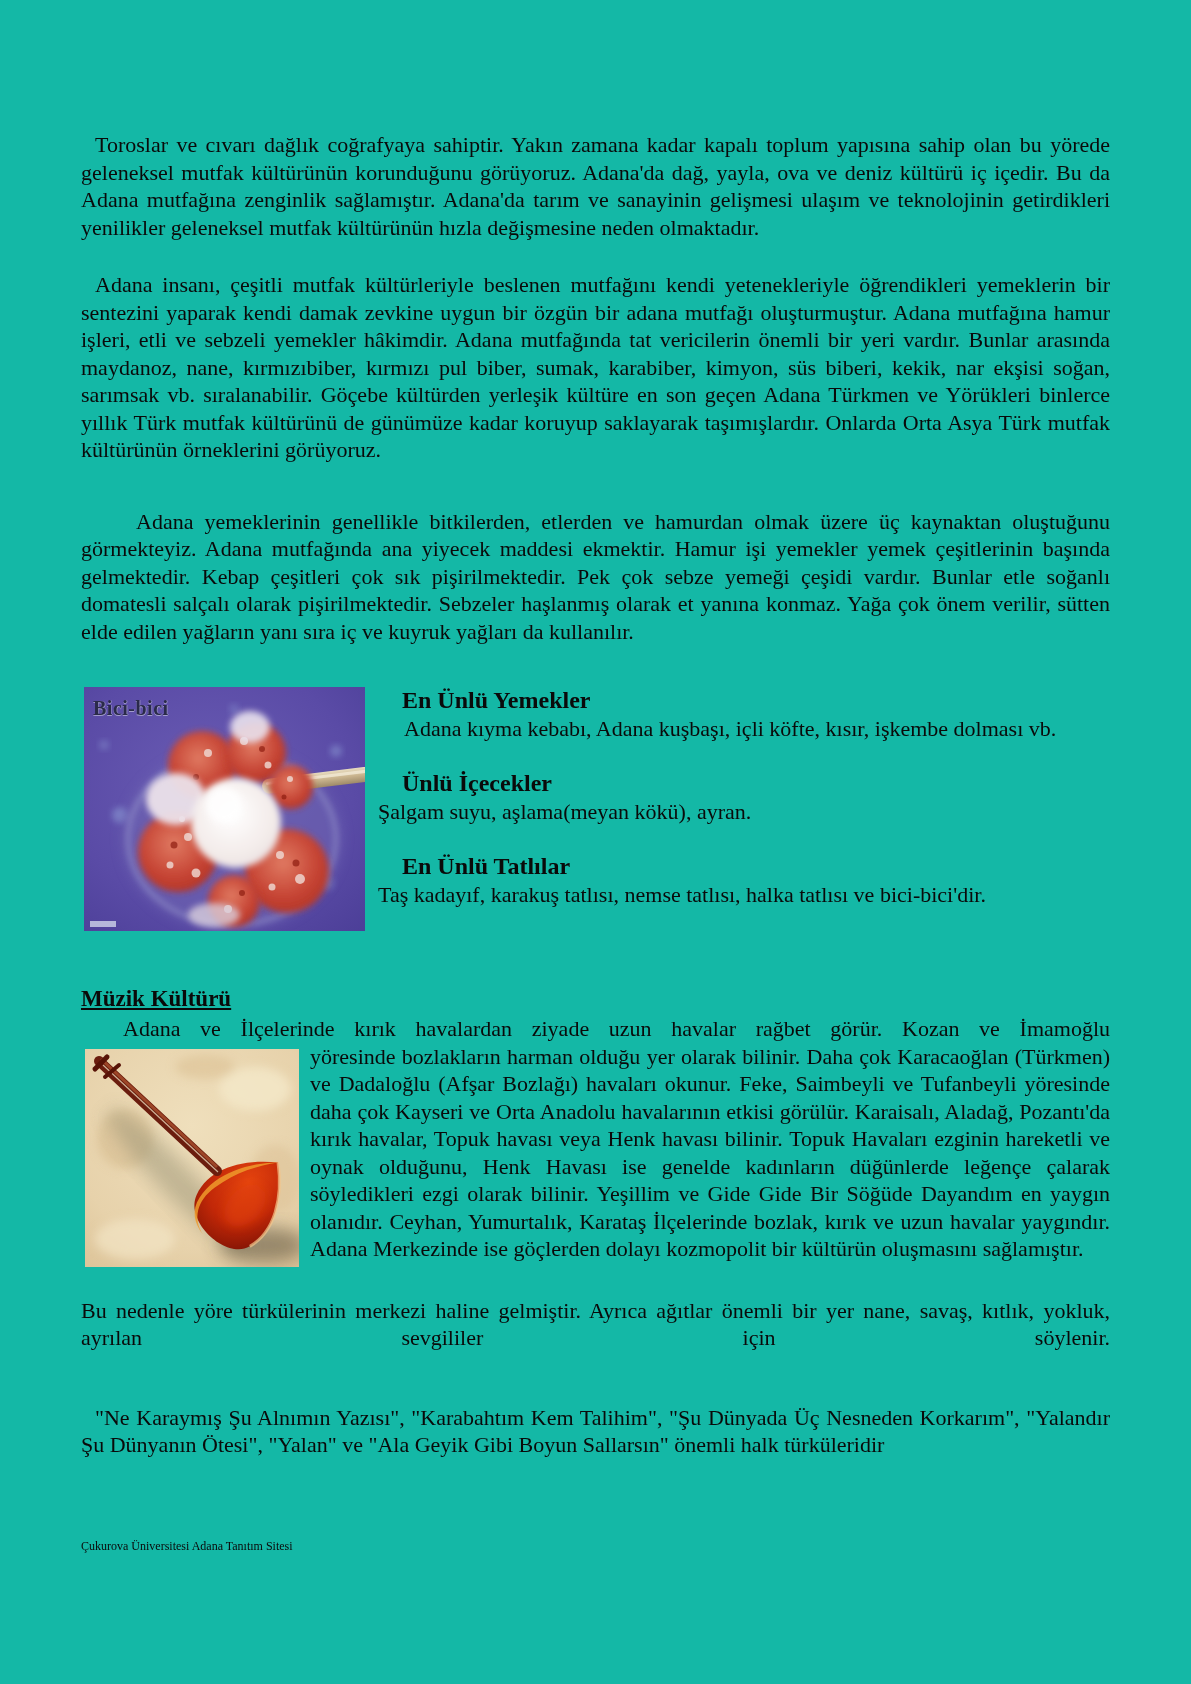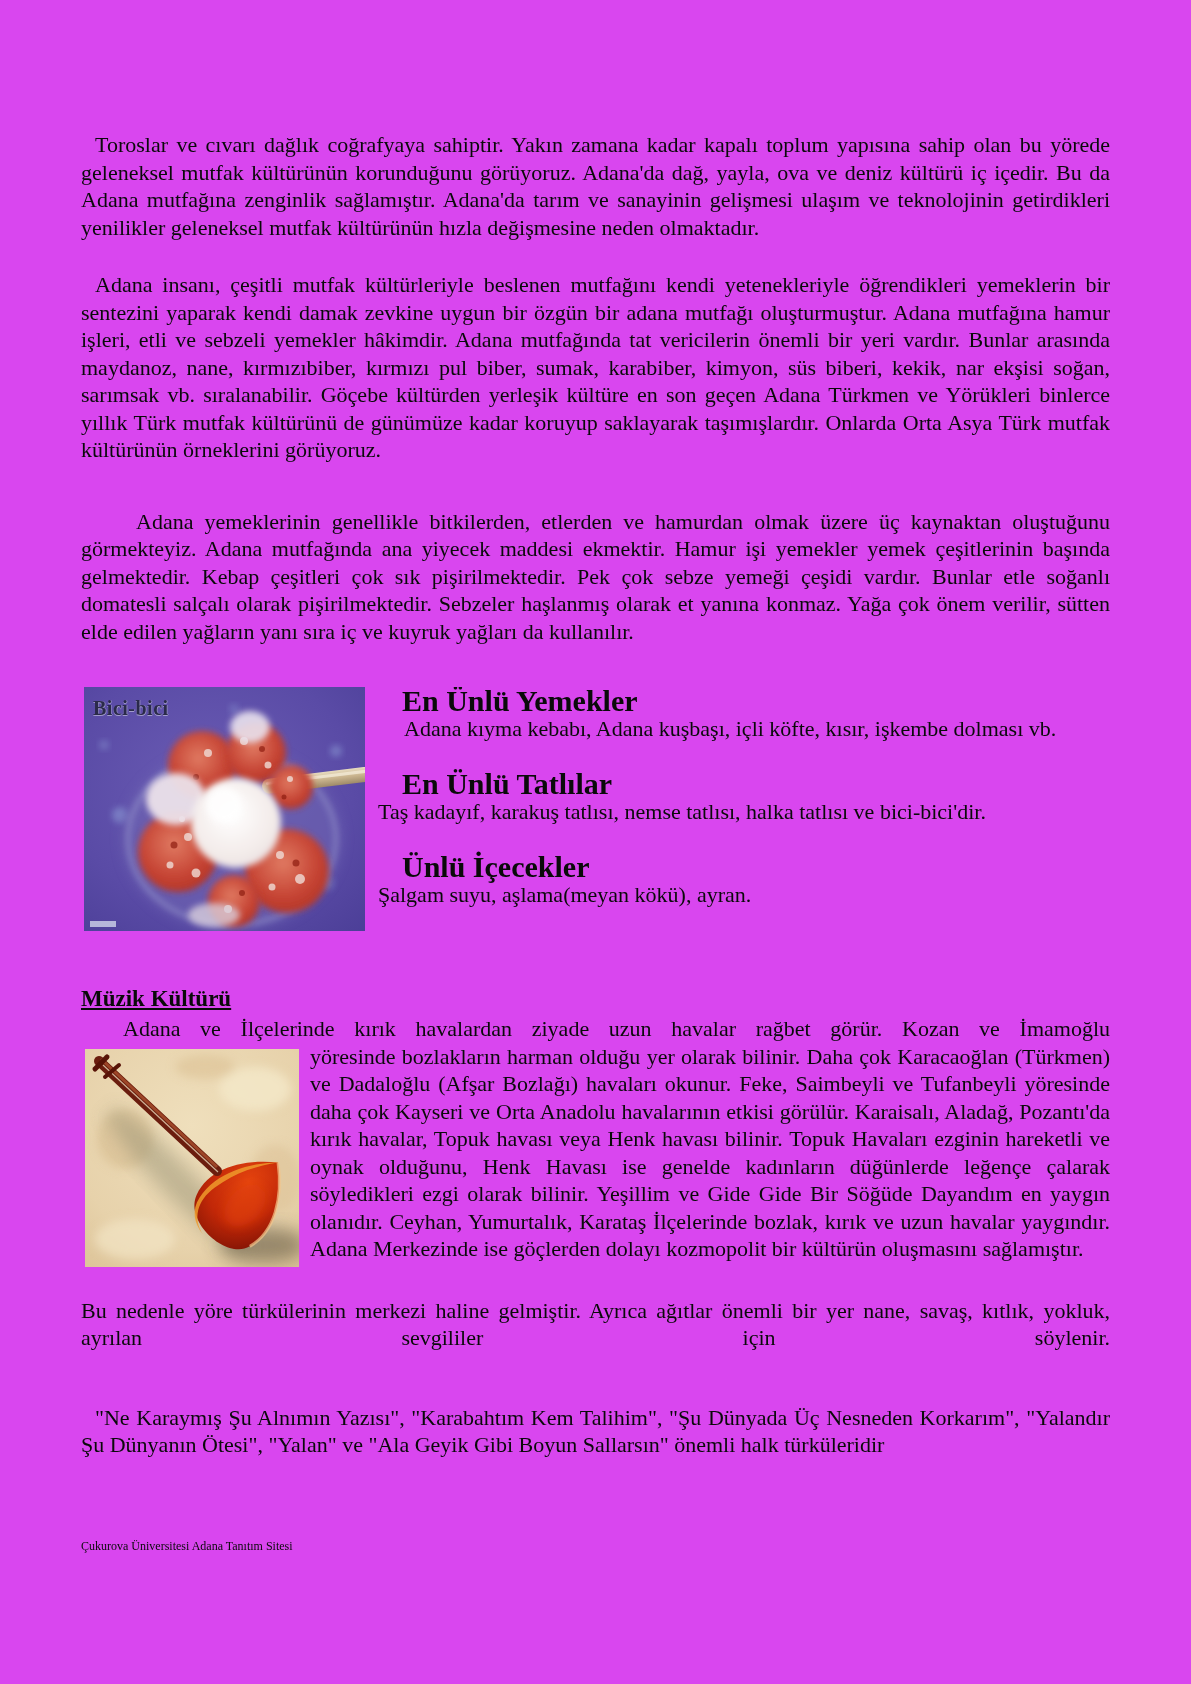--- a/index.html
+++ b/index.html
@@ -1,20 +1,20 @@
 <!DOCTYPE html>
 <html><head>
 <meta charset="utf-8">
 <style>
   html,body { margin:0; padding:0; background:#888; }
   .page {
     position:relative;
     width:1191px; height:1684px;
     margin:0 auto;
-    background:#d946ef;
+    background:#14b8a6;
     box-sizing:border-box;
     padding:131px 81px 0 81px;
     font-family:"Liberation Serif","DejaVu Serif",serif;
     font-size:22px;
     line-height:27.5px;
     color:#0a0a0a;
   }
   p { margin:0; }
   .para { text-align:justify; }
   .indent-sm { text-indent:14px; }
@@ -38,21 +38,21 @@
     font-weight:bold;
     font-size:20px;
     color:#2a2a4a;
     text-shadow:0 1px 0 rgba(220,220,235,0.55), 1px 0 0 rgba(200,200,220,0.35);
     letter-spacing:0.5px;
   }
   .food-items { overflow:hidden; padding-top:0px; }
   .food-item { margin-bottom:28px; }
   .food-item h3 {
     margin:0; padding-left:24px;
-    font-size:30px; font-weight:bold;
+    font-size:24px; font-weight:bold;
     line-height:27.5px;
   }
   .food-item p { text-align:left; max-width:735px; }
   .food-item.first p { text-indent:26px; max-width:688px; }
 
   
   .music-heading {
     margin:46px 0 2px 0;
     font-size:23px; font-weight:bold;
     line-height:28px;
@@ -184,26 +184,26 @@
       </svg>
       <span class="bici-label">Bici-bici</span>
     </div>
 
     <div class="food-items">
       <div class="food-item first">
         <h3>En Ünlü Yemekler</h3>
         <p>Adana kıyma kebabı, Adana kuşbaşı, içli köfte, kısır, işkembe dolması vb.</p>
       </div>
       <div class="food-item">
+        <h3>Ünlü İçecekler</h3>
+        <p>Şalgam suyu, aşlama(meyan kökü), ayran.</p>
+      </div>
+      <div class="food-item">
         <h3>En Ünlü Tatlılar</h3>
         <p>Taş kadayıf, karakuş tatlısı, nemse tatlısı, halka tatlısı ve bici-bici'dir.</p>
-      </div>
-      <div class="food-item">
-        <h3>Ünlü İçecekler</h3>
-        <p>Şalgam suyu, aşlama(meyan kökü), ayran.</p>
       </div>
     </div>
   </div>
 
   <h2 class="music-heading">Müzik Kültürü</h2>
 
   <p class="music-intro">Adana ve İlçelerinde kırık havalardan ziyade uzun havalar rağbet görür. Kozan ve İmamoğlu</p>
 
   <div class="music-flow">
     <div class="saz-figure">

